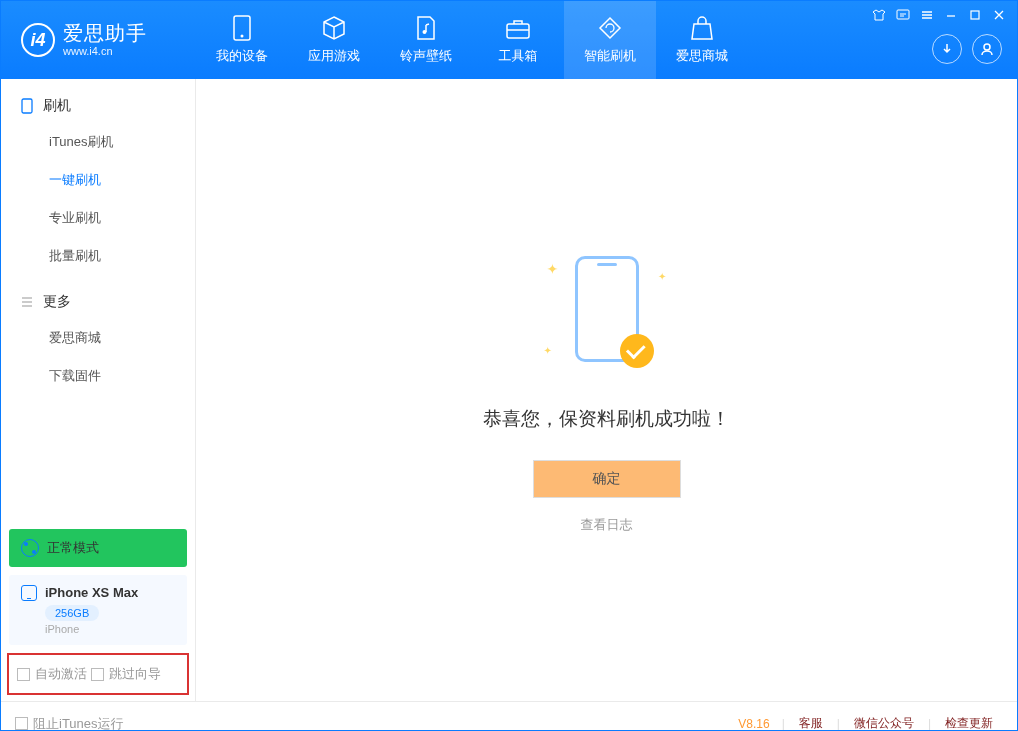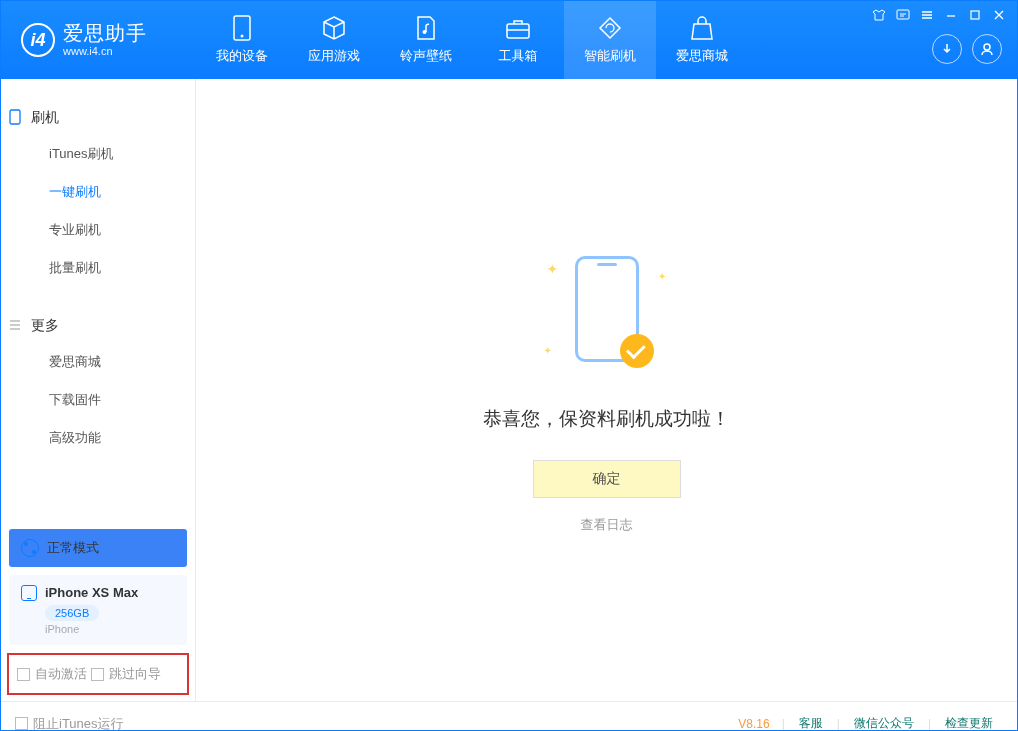--- a/index.html
+++ b/index.html
@@ -18,27 +18,27 @@
 .tab-icon { width: 26px; height: 26px; display: flex; align-items: center; justify-content: center; }
 
 .window-controls { position: absolute; top: 0; right: 0; display: flex; gap: 6px; padding: 6px 10px; }
 .wc { width: 18px; height: 18px; display: flex; align-items: center; justify-content: center; cursor: pointer; color: #fff; font-size: 13px; }
 .header-right { position: absolute; right: 16px; top: 34px; display: flex; gap: 10px; }
 .hr-icon { width: 30px; height: 30px; border: 1.5px solid rgba(255,255,255,0.7); border-radius: 50%; display: flex; align-items: center; justify-content: center; cursor: pointer; }
 
 .body-area { display: flex; height: 622px; }
 .sidebar { width: 195px; border-right: 1px solid #eaeaea; display: flex; flex-direction: column; }
 .side-section { padding: 18px 0 0 0; }
-.side-header { display: flex; padding: 0 6px 8px; font-size: 14px; color: #333; gap: 8px; margin-top: 12px; }
+.side-header { display: flex; align-items: center; padding: 0 18px 8px; font-size: 14px; color: #333; gap: 8px; }
 .side-header .icon { width: 16px; height: 16px; display: flex; align-items: center; justify-content: center; }
 .side-item { padding: 10px 0 10px 48px; font-size: 13px; color: #555; cursor: pointer; }
 .side-item.active { color: #0a7cff; }
 
 .device-panel { margin-top: auto; padding: 0; }
-.mode-box { background: #3b82f6; margin: 8px; padding: 10px 12px; border-radius: 3px; display: flex; align-items: flex-end; gap: 8px; font-size: 13px; color: #333; }
+.mode-box { background: #22c55e; margin: 8px; padding: 10px 12px; border-radius: 3px; display: flex; align-items: flex-end; gap: 8px; font-size: 13px; color: #333; }
 .mode-icon { width: 18px; height: 18px; border: 1.5px solid #0a7cff; border-radius: 50%; position: relative; }
 .mode-icon::before, .mode-icon::after { content: ''; position: absolute; width: 4px; height: 4px; background: #0a7cff; border-radius: 50%; }
 .mode-icon::before { top: 2px; left: 2px; }
 .mode-icon::after { bottom: 2px; right: 2px; }
 
 .device-box { background: #f5f9ff; margin: 0 8px 8px; padding: 10px 12px; border-radius: 3px; }
 .device-row { display: flex; gap: 8px; font-size: 13px; font-weight: bold; color: #333; }
 .device-phone-icon { width: 16px; height: 16px; border: 1.5px solid #0a7cff; border-radius: 3px; position: relative; }
 .device-phone-icon::after { content: ''; position: absolute; bottom: 1px; left: 50%; transform: translateX(-50%); width: 4px; height: 1.5px; background: #0a7cff; }
 .device-badge { display: inline-block; background: #e3f0ff; color: #0a7cff; font-size: 11px; padding: 2px 10px; border-radius: 10px; margin: 4px 0 0 24px; }
@@ -53,28 +53,28 @@
 .phone-shape { width: 64px; height: 106px; border: 3px solid #8fc5ff; border-radius: 10px; margin: 10px auto 0; position: relative; background: #fff; }
 .phone-shape::before { content: ''; position: absolute; top: 4px; left: 50%; transform: translateX(-50%); width: 20px; height: 3px; background: #8fc5ff; border-radius: 2px; }
 .check-badge { position: absolute; bottom: 8px; right: 18px; width: 34px; height: 34px; background: #ffb81c; border-radius: 50%; display: flex; align-items: center; justify-content: center; }
 .check-badge::after { content: ''; width: 14px; height: 8px; border-left: 3px solid #fff; border-bottom: 3px solid #fff; transform: rotate(-45deg) translate(1px,-2px); }
 .sparkle { position: absolute; color: #ffd966; font-size: 14px; }
 .sp1 { top: 15px; left: 5px; }
 .sp2 { bottom: 20px; left: 2px; font-size: 10px; }
 .sp3 { top: 25px; right: 5px; font-size: 10px; }
 
 .success-title { font-size: 19px; color: #333; margin-bottom: 28px; }
-.ok-btn { width: 148px; height: 38px; border: 1px solid #ddd; background: #fef9c3; font-size: 14px; color: #555; cursor: pointer; margin-bottom: 18px; }
+.ok-btn { width: 148px; height: 38px; border: 1px solid #ddd; background: #fdba74; font-size: 14px; color: #555; cursor: pointer; margin-bottom: 18px; }
 .log-link { font-size: 13px; color: #999; cursor: pointer; text-decoration: none; }
 
 .footer { height: 44px; border-top: 1px solid #eaeaea; display: flex; align-items: center; padding: 0 14px; font-size: 12px; color: #999; }
 .footer-left { display: flex; align-items: center; gap: 6px; }
 .footer-right { margin-left: auto; display: flex; align-items: center; gap: 4px; }
 .version { color: #ff9933; margin-right: 8px; }
-.flink { color: #0f766e; padding: 0 10px; cursor: pointer; }
+.flink { color: #7f1d1d; padding: 0 10px; cursor: pointer; }
 .fsep { color: #ddd; }
 
 svg { display: block; }
 </style>
 </head>
 <body>
 
 <div class="header">
   <div class="logo-area">
     <div class="logo-icon">i4</div>
@@ -208,21 +208,20 @@
       <div class="side-header">
         <span class="icon">
             <svg width="14" height="14" viewBox="0 0 14 14">
               <path d="M2 3 H12 M2 7 H12 M2 11 H12" stroke="#bbb" stroke-width="1.3"></path>
             </svg>
           </span>
         <span>更多</span>
       </div>
       <div class="side-item">爱思商城</div>
       <div class="side-item">下载固件</div>
-      <div class="side-item">高级功能</div>
     </div>
 
     <div class="device-panel">
       <div class="mode-box">
         <span class="mode-icon"></span>
         <span>正常模式</span>
       </div>
       <div class="device-box">
         <div class="device-row">
           <span class="device-phone-icon"></span>

